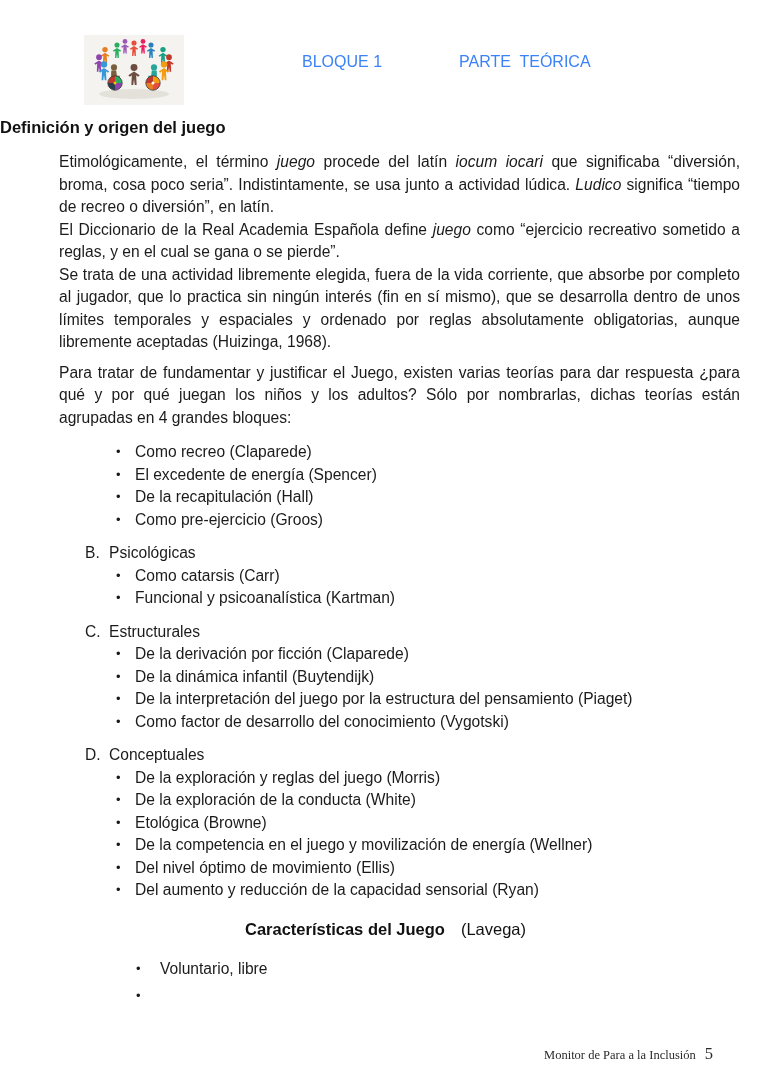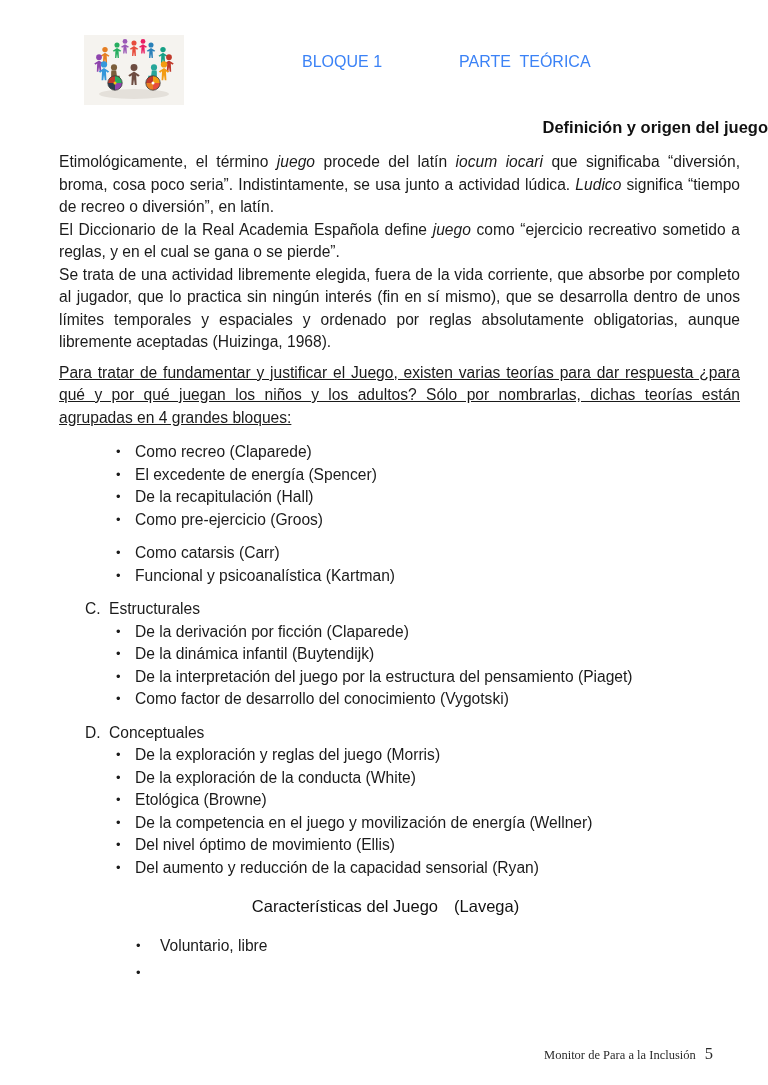--- a/index.html
+++ b/index.html
@@ -16,53 +16,53 @@
   
   .header { position: relative; height: 118px; }
   .logo-box { position: absolute; left: 84px; top: 35px; width: 100px; height: 70px; }
   .hdr-label { position: absolute; top: 53px; font-size: 16px; color: #3b82f6; white-space: pre; }
   .hdr-block { left: 302px; }
   .hdr-part  { left: 459px; }
 
   
   h1.doc-title {
     margin: 0 0 14px 0;
-    text-align: right;
+    text-align: left;
     font-size: 16.5px;
     font-weight: bold;
     color: #111;
   }
 
   
   .bodytext {
     margin: 0 28px 0 59px;
     font-size: 15.6px;
     line-height: 22.5px;
     text-align: justify;
     color: #1b1b1b;
   }
   .bodytext p { margin: 0; }
-  .bodytext p.spaced { margin-top: 8px; margin-bottom: 12px; text-decoration: underline; }
+  .bodytext p.spaced { margin-top: 8px; margin-bottom: 12px; }
 
   
   .sections { margin: 0 56px 0 85px; font-size: 15.6px; line-height: 22.5px; }
   .section { margin-bottom: 11px; }
   .section-label .letter { display: inline-block; width: 24px; }
   .bullet-item { position: relative; padding-left: 50px; }
   .bullet-item .bullet { position: absolute; left: 31px; top: 0; font-size: 13px; }
 
   
   h2.char-heading {
     margin: 18px 56px 16px 59px;
     text-align: center;
     font-size: 16.5px;
     font-weight: normal;
     color: #111;
   }
-  h2.char-heading b { font-weight: normal; }
+  h2.char-heading b { font-weight: bold; }
   h2.char-heading .normal-part { margin-left: 16px; }
   .final-list { margin: 0 56px 0 59px; font-size: 15.6px; line-height: 27px; }
   .final-item { position: relative; padding-left: 101px; }
   .final-item .bullet { position: absolute; left: 77px; top: 0; font-size: 13px; }
 
   
   .footer {
     position: absolute;
     top: 1044px;
     right: 55px;
@@ -158,20 +158,23 @@
             </div>
 
             <div class="bullet-item">
               <span class="bullet">•</span>
               <span class="item-text">Como pre-ejercicio (Groos)</span>
             </div>
           </div>
       </div>
 
       <div class="section">
+        <div class="section-label">
+          <span class="letter">B.</span><span>Psicológicas</span>
+        </div>
         <div class="items">
 
             <div class="bullet-item">
               <span class="bullet">•</span>
               <span class="item-text">Como catarsis (Carr)</span>
             </div>
 
             <div class="bullet-item">
               <span class="bullet">•</span>
               <span class="item-text">Funcional y psicoanalística (Kartman)</span>

